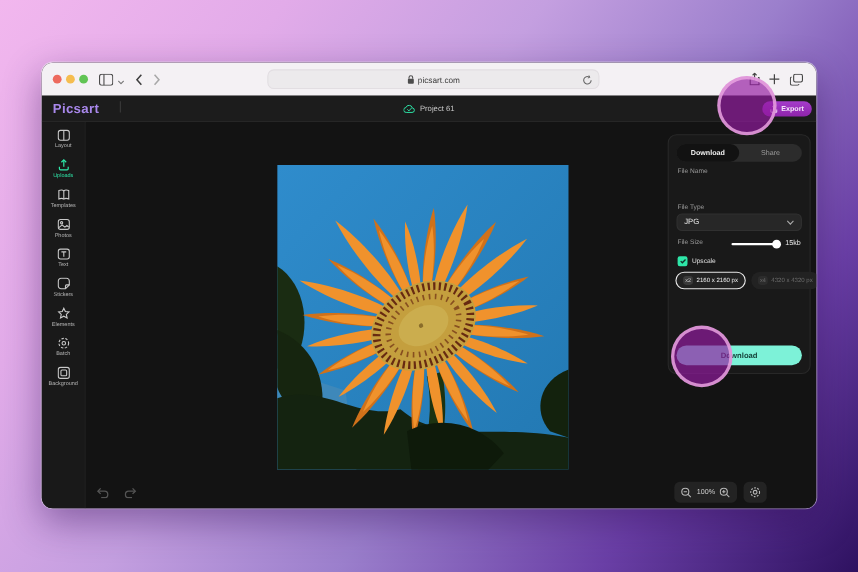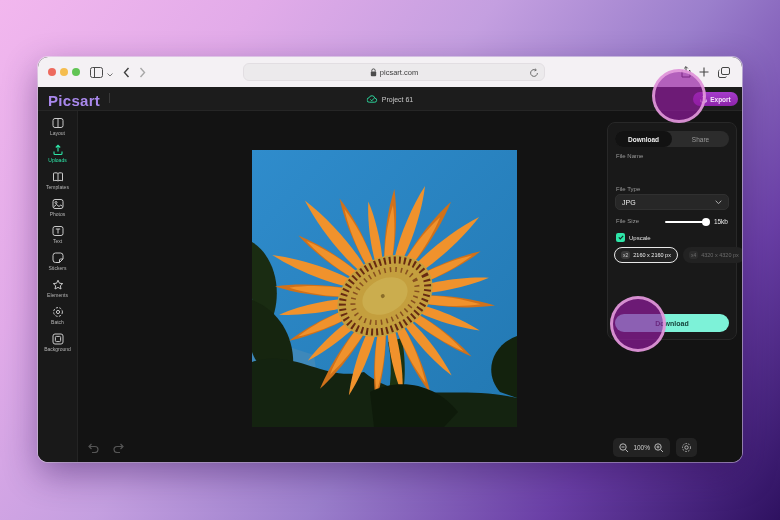--- a/index.html
+++ b/index.html
@@ -27,21 +27,21 @@
     display:flex; align-items:center; justify-content:center; gap:3px;
     color:#3c3c3c; font-size:7.5px;
   }
   .urlreload { position:absolute; right:5px; top:4px; }
   
   .app { position:absolute; left:0; top:30px; right:0; bottom:0; background:#151515; }
   .appheader {
     position:absolute; left:0; top:0; right:0; height:24px; background:#1c1c1c;
     border-bottom:1px solid #262626;
   }
-  .logo { position:absolute; left:10px; top:5px; font-size:15px; font-weight:bold; color:#a988ec; letter-spacing:.3px; }
+  .logo { position:absolute; left:10px; top:5px; font-size:12px; font-weight:bold; color:#a988ec; letter-spacing:.3px; }
   .logo-sep { position:absolute; left:70px; top:4px; color:#3d3d3d; font-size:11px; }
   .projtitle { position:absolute; left:50%; top:0; height:24px; transform:translateX(-50%);
     display:flex; align-items:center; gap:4px; color:#c9c9c9; font-size:7px; }
   .exportbtn {
     position:absolute; right:4px; top:5px; width:45px; height:14px; border-radius:7px;
     background:linear-gradient(180deg,#a53ccb,#8e24aa); border:none;
     display:flex; align-items:center; justify-content:center; gap:3px;
     color:#f3e2fa; font-size:6.5px; font-weight:bold; cursor:pointer;
   }
   

